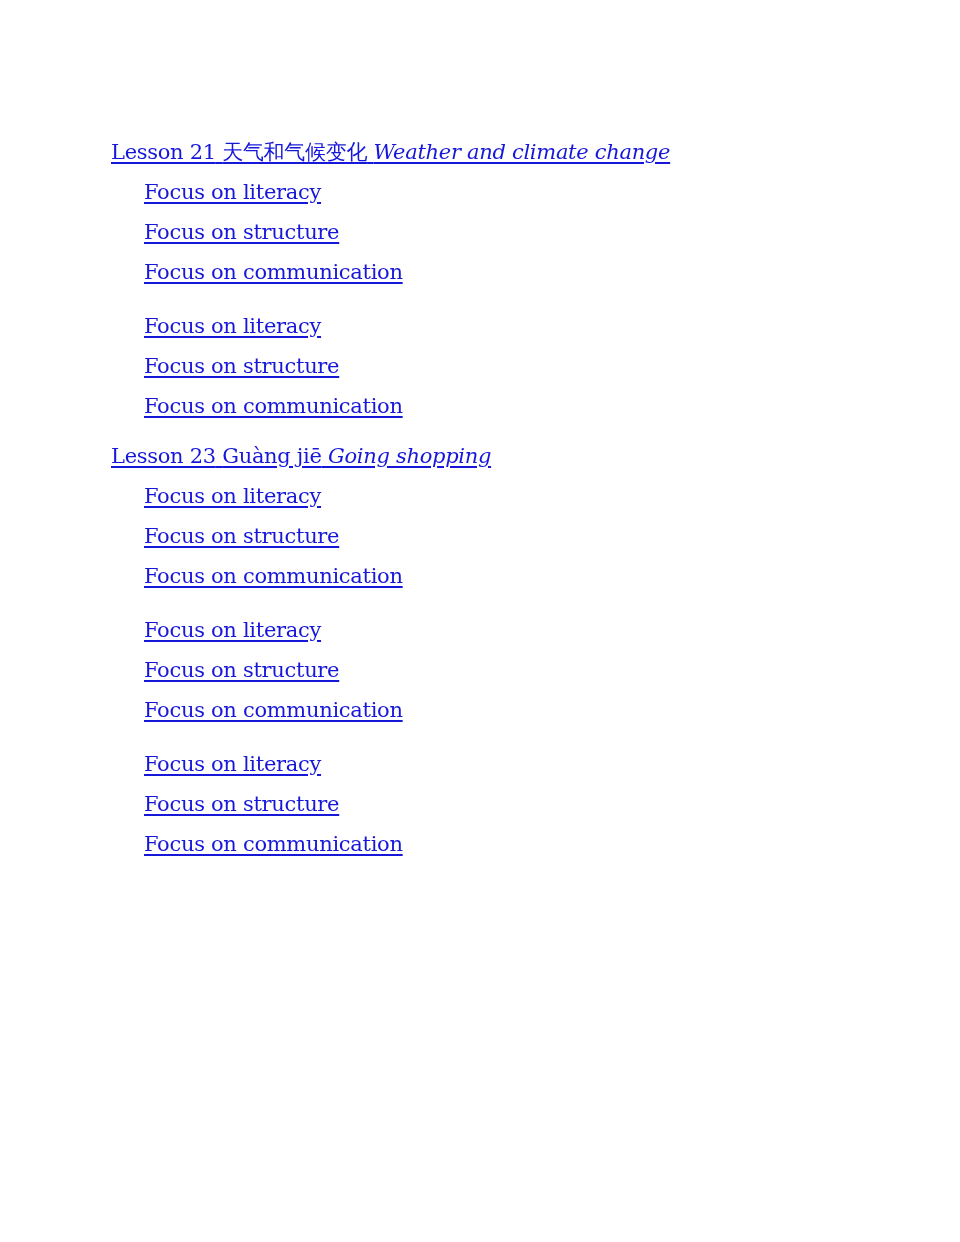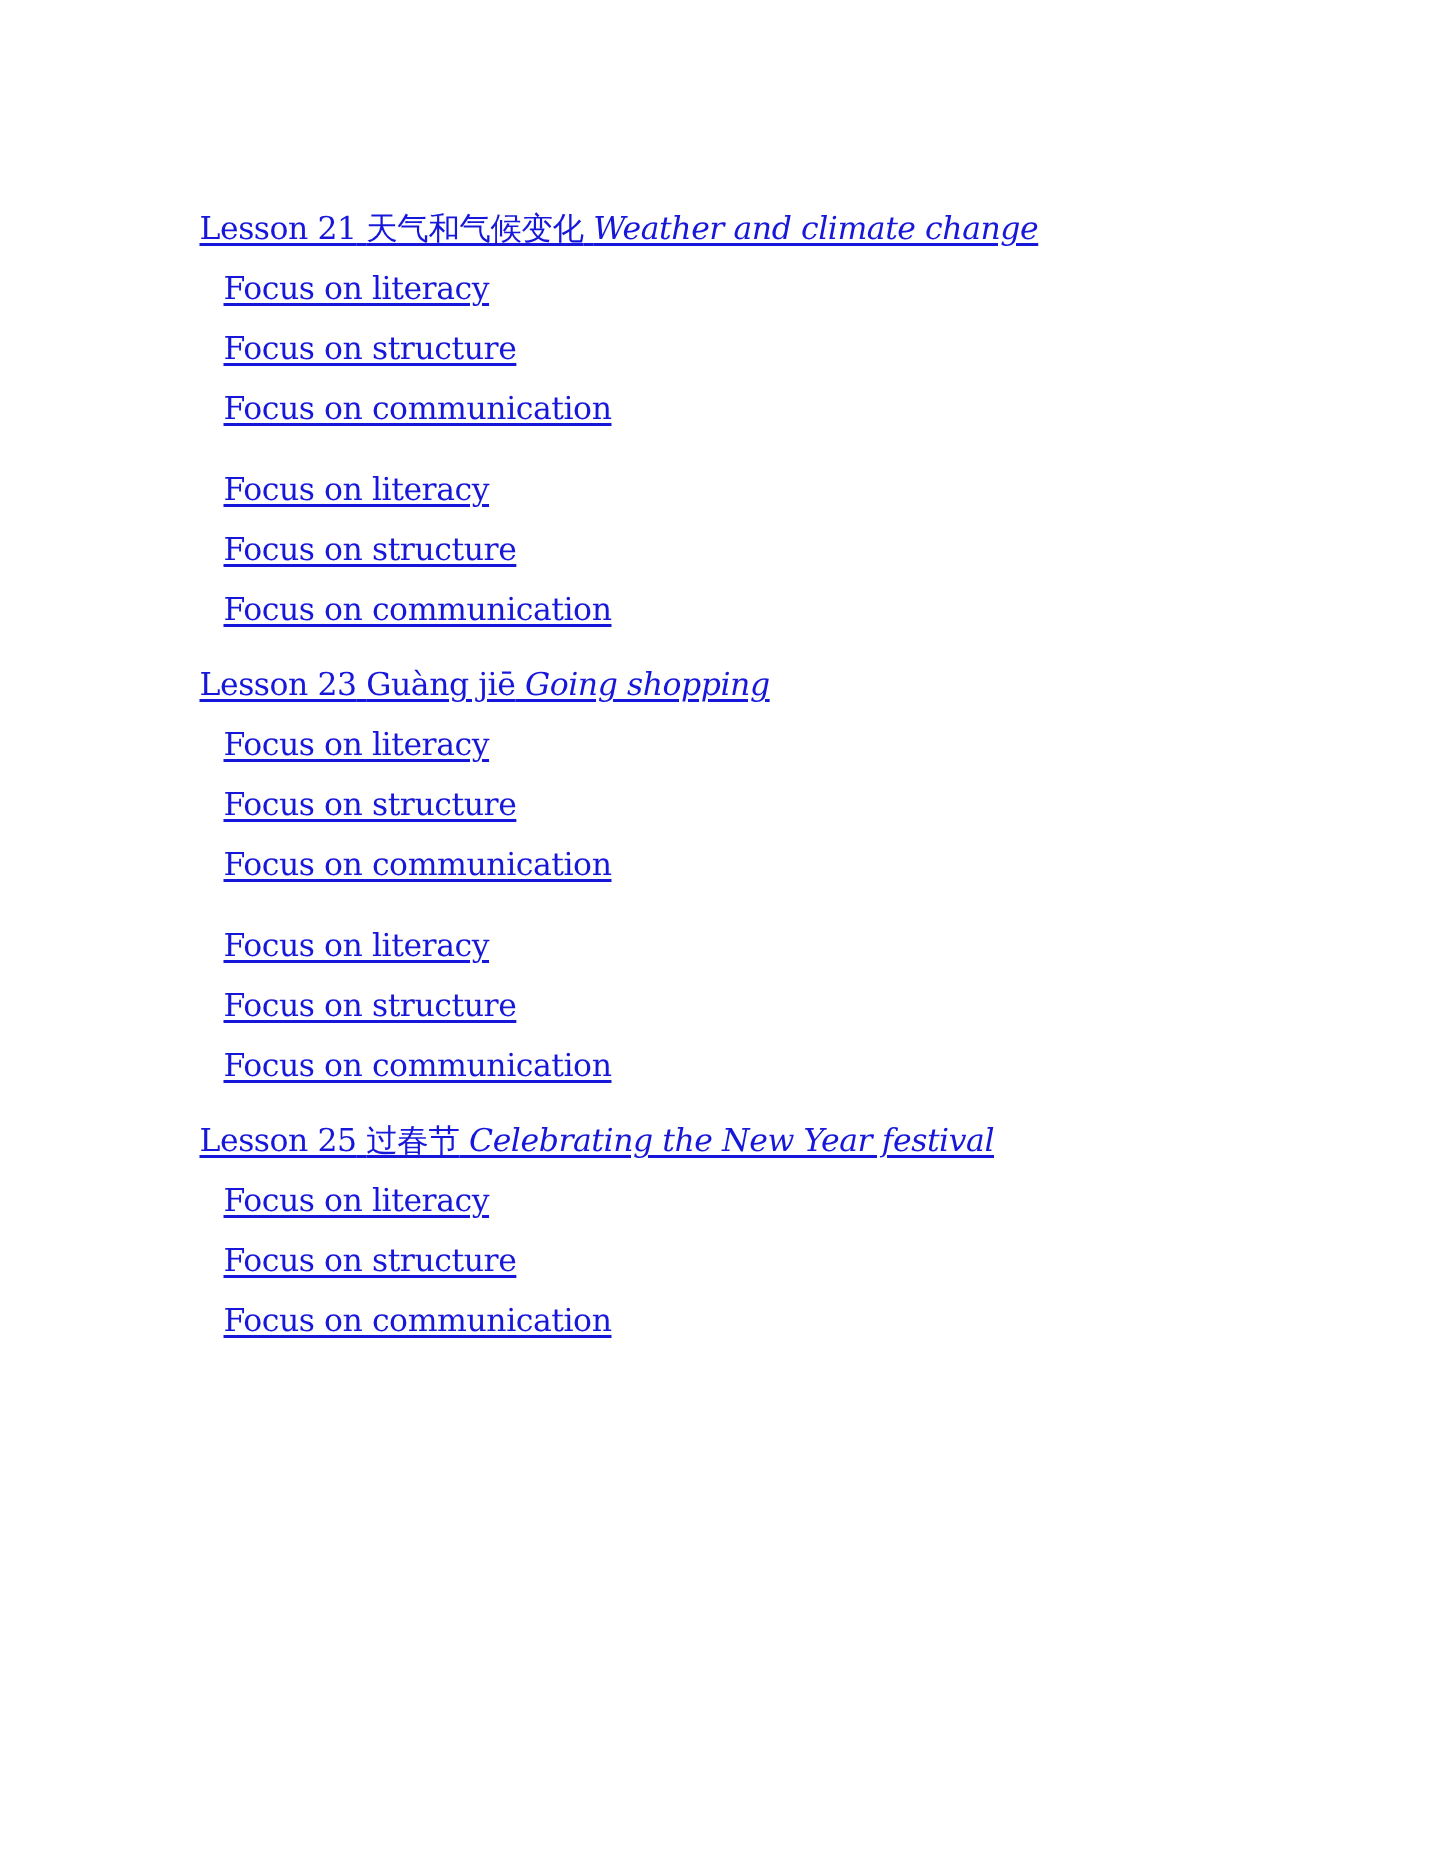--- a/index.html
+++ b/index.html
@@ -1,24 +1,24 @@
 <!DOCTYPE html>
 <html><head>
   <meta charset="utf-8">
   <style>
     html, body { margin: 0; padding: 0; background: #ffffff; }
     body { width: 960px; height: 1242px; position: relative; overflow: hidden;
            font-family: "DejaVu Serif", "Liberation Serif", serif; }
-    .toc { position: absolute; left: 133px; top: 136px; width: 800px; }
+    .toc { position: absolute; left: 111px; top: 136px; width: 800px; }
     .lesson { margin: 0 0 14px 0; }
     .lesson-title { display: block; font-size: 21px; line-height: 32px; height: 32px;
                     color: #1717d9; text-decoration: underline; text-underline-offset: 3px;
                     text-decoration-thickness: 1.5px; white-space: nowrap; letter-spacing: -0.3px; }
     .lesson-title .en { font-style: italic; }
-    .sub { display: block; margin-left: 16px; font-size: 21px; line-height: 40px; height: 40px;
+    .sub { display: block; margin-left: 33px; font-size: 21px; line-height: 40px; height: 40px;
            color: #1717d9; text-decoration: underline; text-underline-offset: 3px;
            text-decoration-thickness: 1.5px; white-space: nowrap; letter-spacing: -0.3px; }
     .subs { margin-top: 4px; }
     a { cursor: pointer; }
   </style>
 </head>
 <body>
 
 <div class="toc">
 
@@ -50,21 +50,20 @@
 
   <div class="lesson">
     <div class="subs">
       <a class="sub">Focus on literacy</a>
       <a class="sub">Focus on structure</a>
       <a class="sub">Focus on communication</a>
     </div>
   </div>
 
   <div class="lesson">
-    <a class="lesson-title"><span>Lesson 25</span> <span>过春节</span> <span class="en">Celebrating the New Year festival</span></a>
     <div class="subs">
       <a class="sub">Focus on literacy</a>
       <a class="sub">Focus on structure</a>
       <a class="sub">Focus on communication</a>
     </div>
   </div>
 
 </div>
 
 </body></html>

